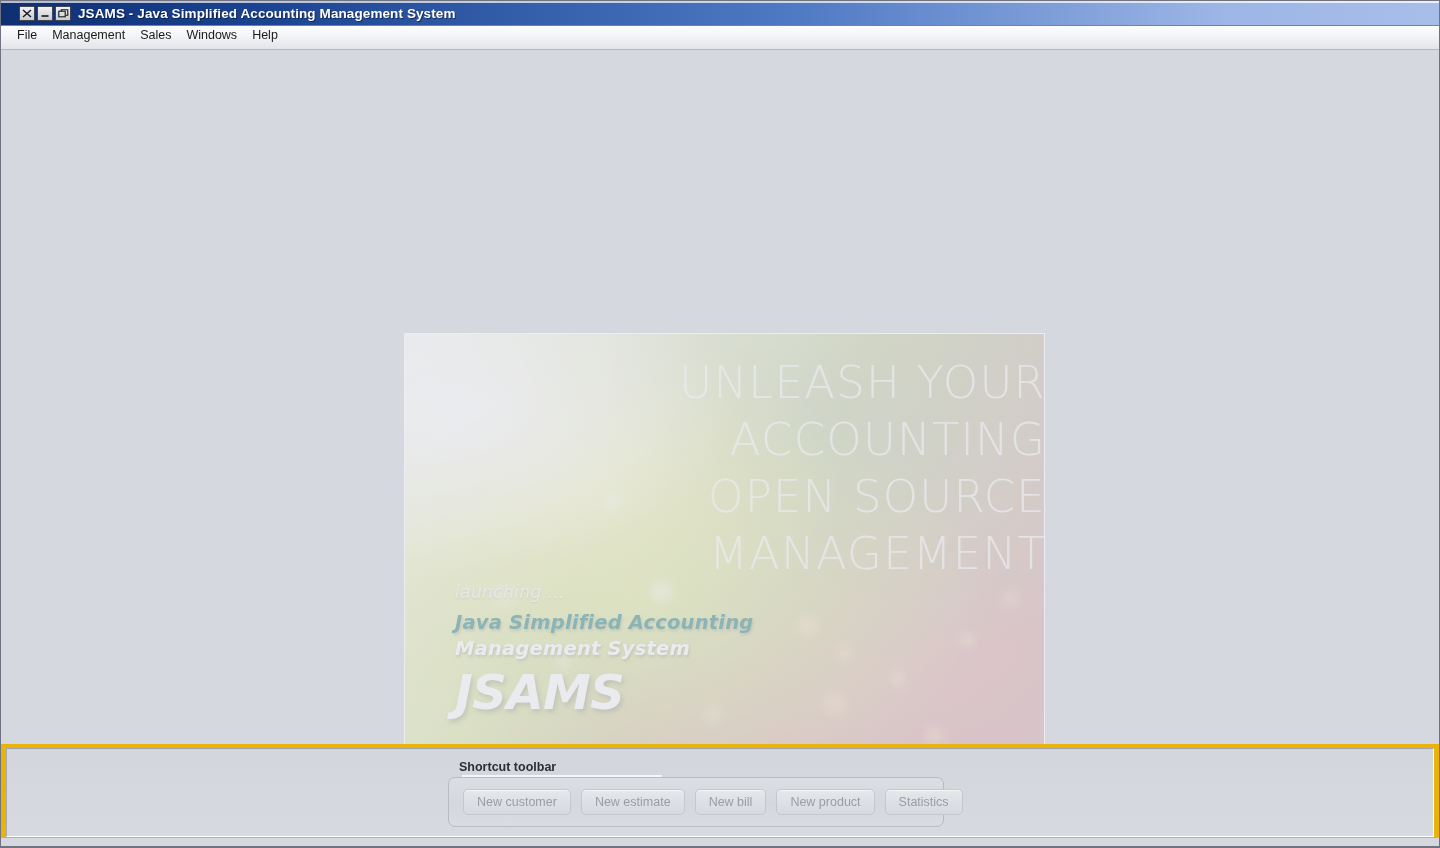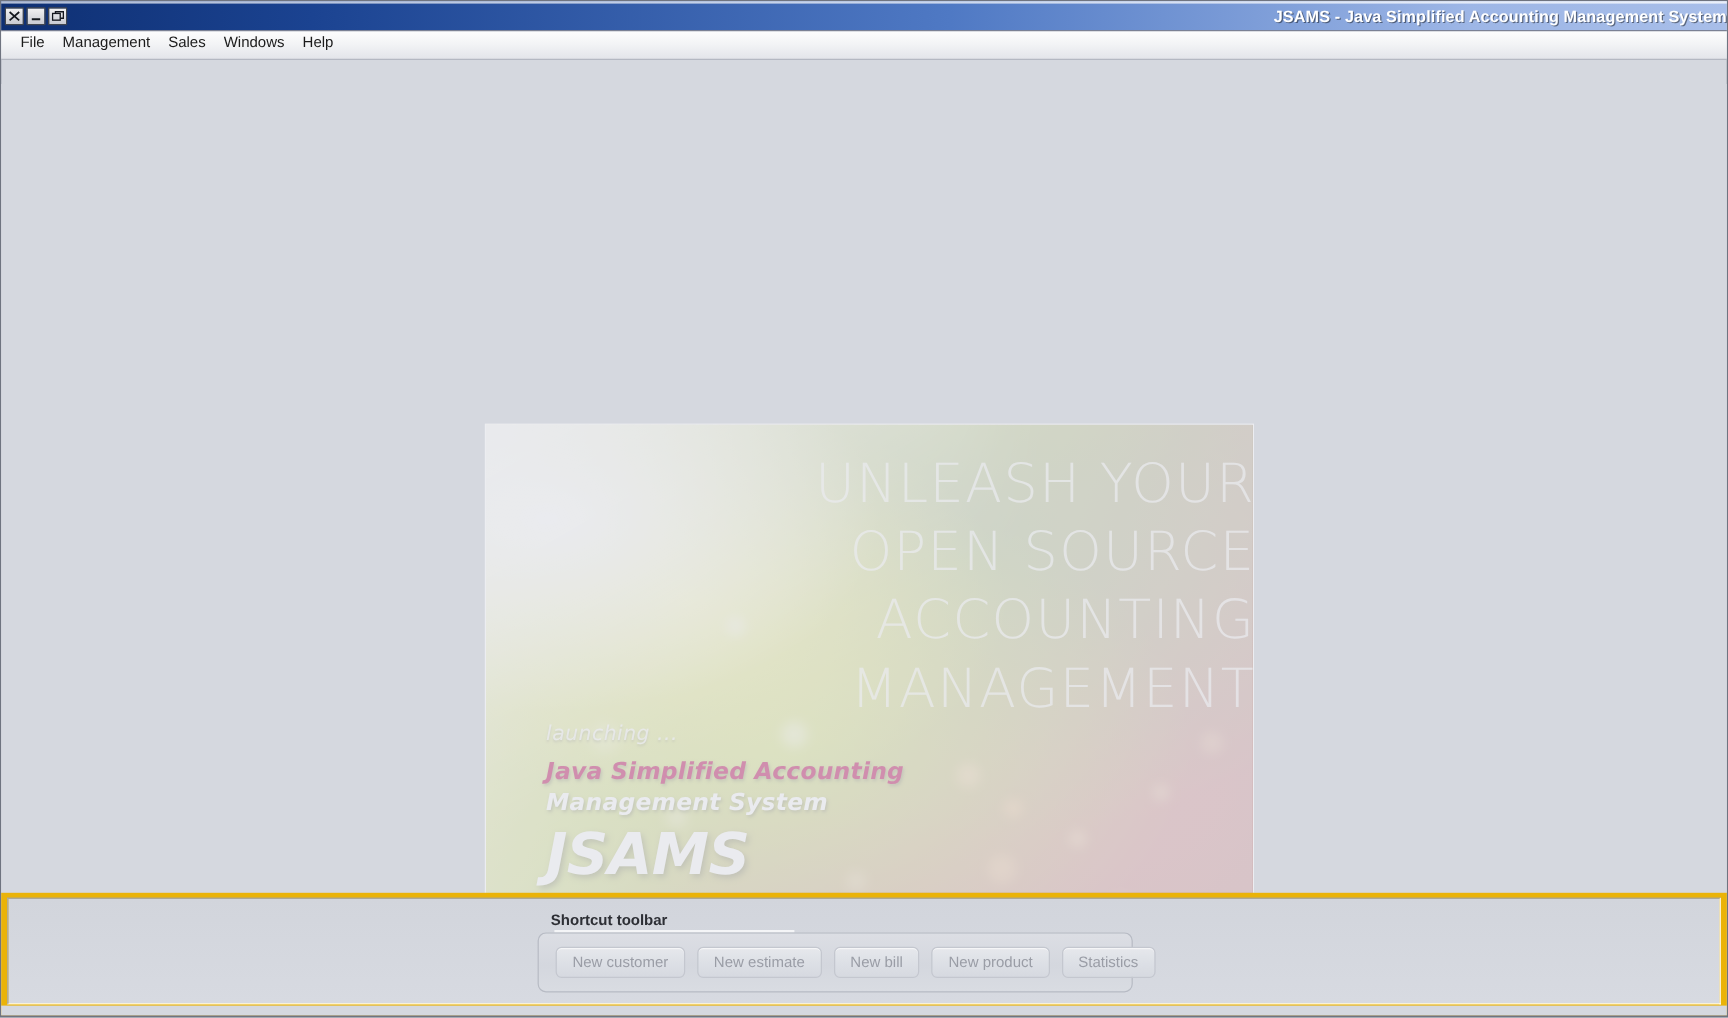--- a/index.html
+++ b/index.html
@@ -30,23 +30,22 @@
 
   
   .titlebar {
     position: relative;
     height: 25px;
     flex: 0 0 25px;
     background: linear-gradient(to right, #0e2f72 0%, #1b4391 18%, #4f79c4 55%, #9db6e6 85%, #a8bee9 100%);
     border-bottom: 1px solid #7b8194;
     display: flex;
     align-items: center;
-    padding-left: 3px;
-    box-sizing: border-box;
-    justify-content: space-between;
+    padding-left: 18px;
+    box-sizing: border-box;
   }
   .titlebar::before {
     content: "";
     position: absolute;
     left: 0; right: 0; top: 0;
     height: 2px;
     background: linear-gradient(to right, #e9edf6, #ffffff);
     opacity: .75;
   }
   .win-btns {
@@ -101,21 +100,20 @@
     cursor: default;
     white-space: nowrap;
   }
 
   
   .desktop {
     position: relative;
     flex: 1 1 auto;
     background: #d5d8df;
     overflow: hidden;
-    margin-top: 20px;
   }
 
   
   .splash {
     position: absolute;
     left: 404px;
     top: 284px;
     width: 639px;
     height: 433px;
     overflow: hidden;
@@ -184,21 +182,21 @@
     font-weight: 400;
     color: rgba(255,255,255,.82);
     letter-spacing: .4px;
     margin-bottom: 9px;
     text-shadow: 0 1px 2px rgba(120,120,110,.45);
   }
   .brand .line1 {
     font-family: "DejaVu Sans", sans-serif;
     font-size: 19.5px;
     font-weight: bold;
-    color: #be185d;
+    color: #0f766e;
     letter-spacing: .2px;
     text-shadow: 1px 2px 3px rgba(110,110,100,.55);
   }
   .brand .line2 {
     font-family: "DejaVu Sans", sans-serif;
     font-size: 19.5px;
     font-weight: bold;
     color: #ffffff;
     letter-spacing: .2px;
     margin-top: 3px;
@@ -347,22 +345,22 @@
         <div class="bokeh" style="left:418px;top:358px;width:24px;height:24px;background:rgba(255,220,180,.4);"></div>
         <div class="bokeh" style="left:486px;top:338px;width:14px;height:14px;background:rgba(255,230,195,.5);"></div>
         <div class="bokeh" style="left:520px;top:392px;width:19px;height:19px;background:rgba(255,220,185,.42);"></div>
         <div class="bokeh" style="left:556px;top:300px;width:13px;height:13px;background:rgba(255,235,205,.45);"></div>
         <div class="bokeh" style="left:300px;top:372px;width:17px;height:17px;background:rgba(255,240,210,.34);"></div>
         <div class="bokeh" style="left:596px;top:256px;width:18px;height:18px;background:rgba(255,225,195,.36);"></div>
         <div class="bokeh" style="left:86px;top:248px;width:26px;height:26px;background:rgba(255,255,230,.3);"></div>
 
         <div class="tagline">
           <div>UNLEASH YOUR</div>
+          <div>ACCOUNTING</div>
           <div>OPEN SOURCE</div>
-          <div>ACCOUNTING</div>
           <div>MANAGEMENT</div>
         </div>
 
         <div class="brand">
           <div class="launching">launching ...</div>
           <div class="line1">Java Simplified Accounting</div>
           <div class="line2">Management System</div>
           <div class="acronym">JSAMS</div>
         </div>
       </div>

